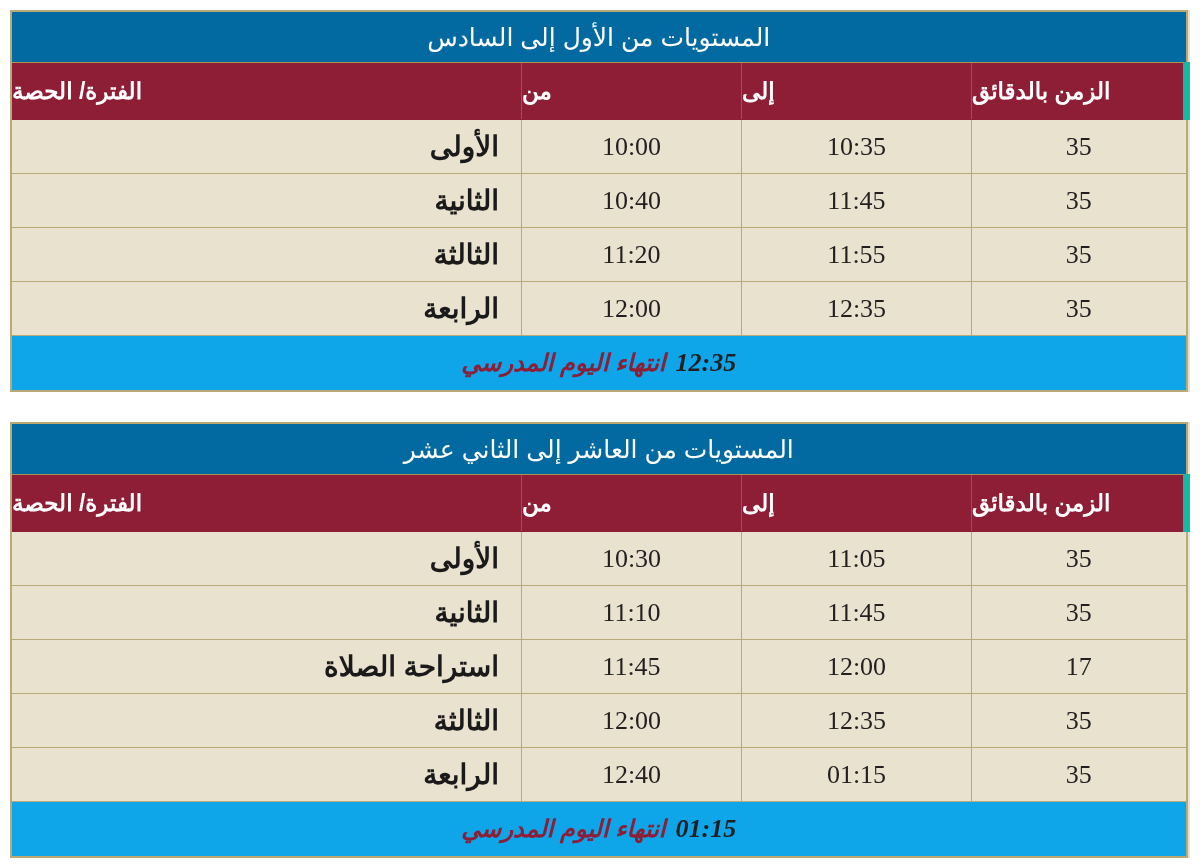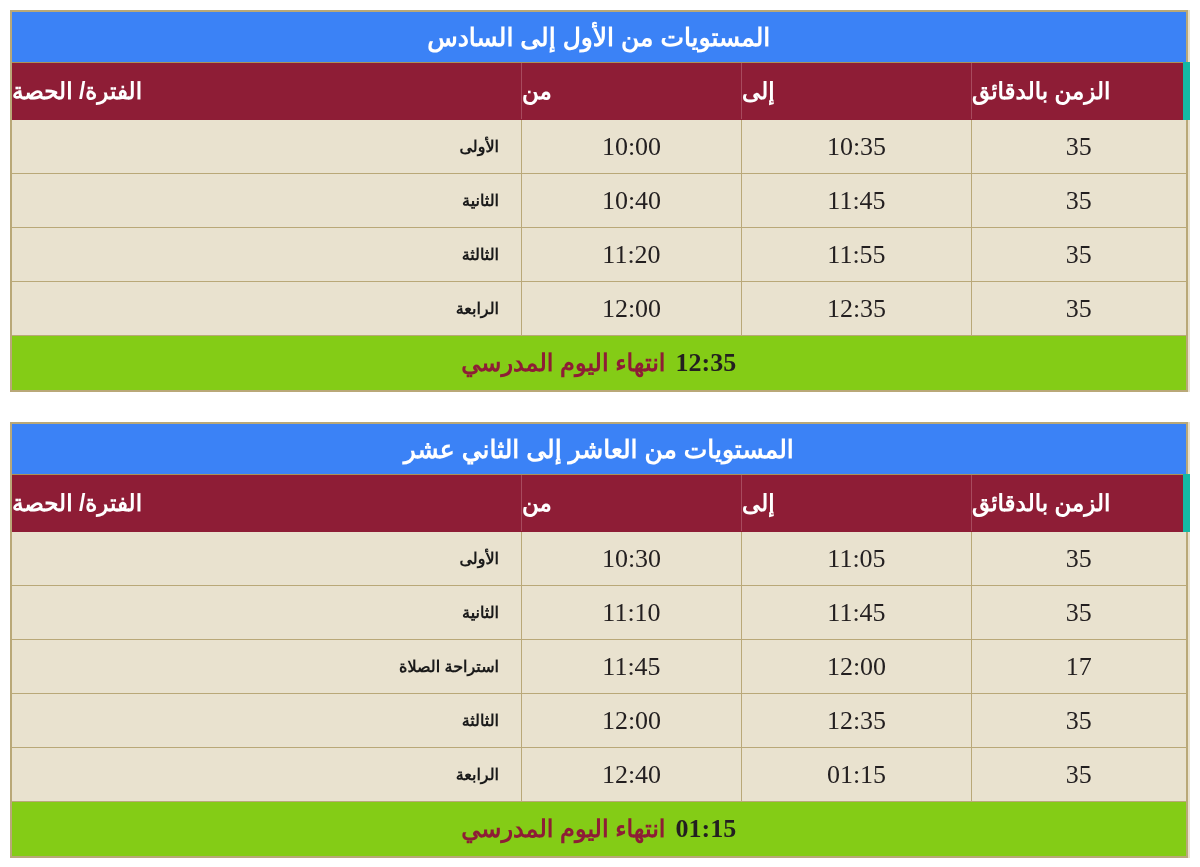--- a/index.html
+++ b/index.html
@@ -27,24 +27,24 @@
     border-collapse: collapse;
     table-layout: fixed;
     border: 2px solid #b9a878;
     background: #e9e2cf;
   }
   .sched-table td, .sched-table th {
     border: 1px solid #b9a878;
     padding: 0;
   }
   .title-row th {
-    background: #3b82f6;
+    background: #0369a1;
     color: #ffffff;
     font-size: 25px;
-    font-weight: bold;
+    font-weight: normal;
     text-align: center;
     height: 50px;
     letter-spacing: 0px;
     border: 1px solid #ab9257;
   }
   .head-row th {
     background: #8e1d36;
     color: #ffffff;
     font-size: 23px;
     font-weight: bold;
@@ -61,33 +61,34 @@
     background: #e9e2cf;
     height: 53px;
     font-size: 26px;
     color: #231f20;
     text-align: center;
     font-family: "Liberation Serif", serif;
   }
   .body-row td.period-name {
     text-align: right;
     padding-right: 22px;
-    font-size: 16px;
+    font-size: 28px;
     font-weight: bold;
     font-family: "Liberation Sans", sans-serif;
     color: #1a1a1a;
   }
   .footer-row td {
-    background: #84cc16;
+    background: #0ea5e9;
     height: 54px;
     text-align: center;
     font-size: 24px;
     font-weight: bold;
     color: #8e1d36;
     font-family: "Liberation Sans", sans-serif;
+    font-style: italic;
   }
   .footer-row .foot-inner {
     display: flex;
     flex-direction: row-reverse;
     justify-content: center;
     align-items: center;
     gap: 10px;
   }
   .footer-row .foot-time {
     font-family: "Liberation Serif", serif;

